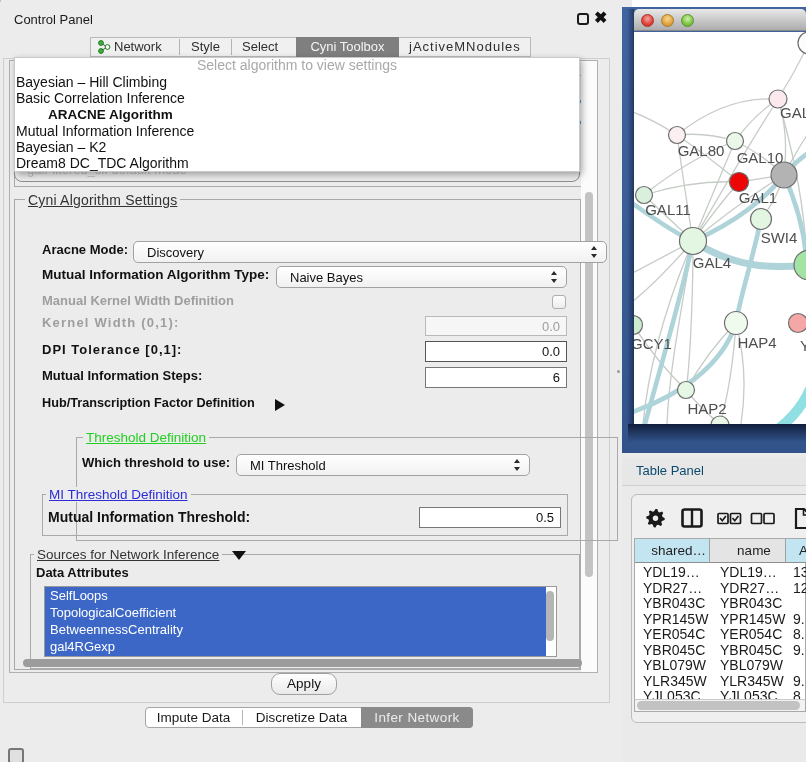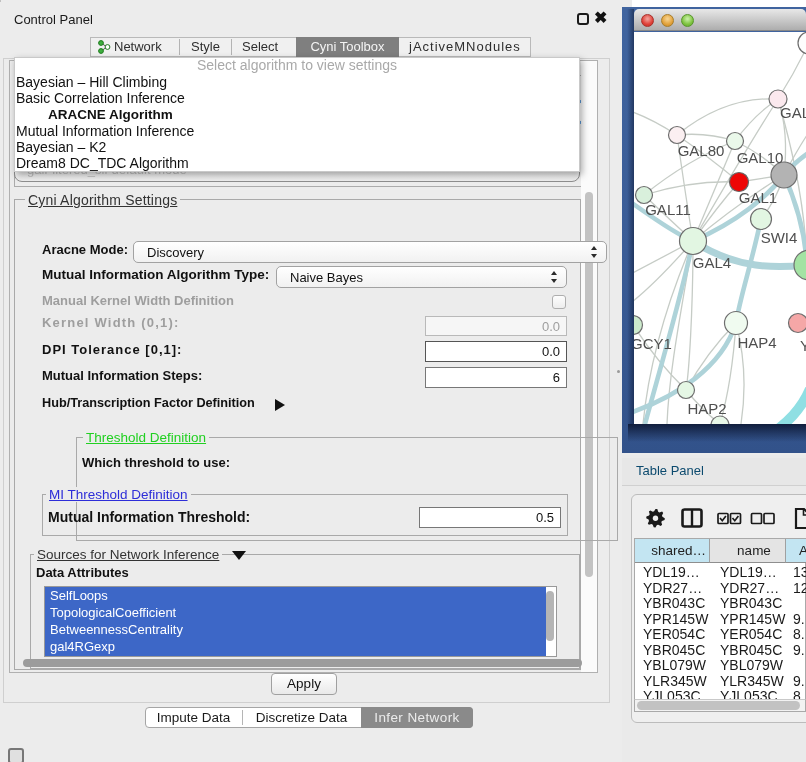--- a/index.html
+++ b/index.html
@@ -82,38 +82,42 @@
 <div class="lbl" style="left:42px;top:368px;">Mutual Information Steps:</div>
 <div class="field" style="left:425px;top:367px;width:142px;height:21px;">6</div>
 
 <div class="lbl" style="left:42px;top:396px;font-size:12.7px;">Hub/Transcription Factor Definition</div>
 <div class="abs" style="left:275px;top:399px;width:0;height:0;border-top:6.5px solid transparent;border-bottom:6.5px solid transparent;border-left:10px solid #111;"></div>
 
 <div class="group" style="left:32px;top:437px;width:542px;height:104px;margin-left:44px;">
   <span class="legend" style="color:#21d021;">Threshold Definition</span>
 </div>
 <div class="lbl" style="left:82px;top:455px;">Which threshold to use:</div>
+<div class="combo" style="left:236px;top:454px;width:294px;height:22px;">
+      <span class="txt">MI Threshold</span>
+      <span class="spin"></span>
+    </div>
 <div class="group" style="left:42px;top:494px;width:526px;height:42px;">
   <span class="legend" style="color:#2d2dd8;left:3px;">MI Threshold Definition</span>
 </div>
 <div class="lbl" style="left:48px;top:509px;font-size:14px;">Mutual Information Threshold:</div>
 <div class="field" style="left:419px;top:507px;width:142px;height:21px;">0.5</div>
 
 <div class="group" style="left:30px;top:554px;width:550px;height:115px;">
   <span class="legend" style="left:3px;">Sources for Network Inference</span>
 </div>
 <div class="abs" style="left:232px;top:551px;width:0;height:0;border-left:7px solid transparent;border-right:7px solid transparent;border-top:9px solid #111;"></div>
 <div class="lbl" style="left:36px;top:565px;">Data Attributes</div>
 <div class="abs" style="left:44px;top:586px;width:513px;height:71px;background:#fff;border:1px solid #999;"></div>
 <div class="abs" style="left:45px;top:587px;width:501px;height:69px;background:#3d67c7;color:#fff;font-size:13px;line-height:17px;padding:0 0 0 5px;">SelfLoops<br>TopologicalCoefficient<br>BetweennessCentrality<br>gal4RGexp</div>
 <div class="abs" style="left:546px;top:591px;width:8px;height:50px;background:#b5b5b5;border-radius:4px;"></div>
 
 <div class="abs" style="left:23px;top:659px;width:559px;height:8px;background:#9c9c9c;border-radius:4px;"></div>
 
-<div class="abs" style="left:271px;top:673px;width:66px;height:22px;background:linear-gradient(#ffffff,#e9e9e9);border:1px solid #a0a0a0;border-radius:4px;text-align:center;line-height:20px;font-size:13.5px;color:#111;">Apply</div>
+<div class="abs" style="left:271px;top:673px;width:66px;height:22px;background:linear-gradient(#ffffff,#e9e9e9);border:1px solid #a0a0a0;border-radius:9px;text-align:center;line-height:20px;font-size:13.5px;color:#111;">Apply</div>
 
 <div class="abs" style="left:145px;top:707px;width:328px;height:21px;background:#fff;border:1px solid #a5a5a5;border-radius:4px;"></div>
 <div class="abs" style="left:145px;top:707px;width:97px;height:21px;text-align:center;line-height:21px;font-size:13.5px;color:#1a1a1a;">Impute Data</div>
 <div class="abs" style="left:242px;top:710px;width:1px;height:15px;background:#b5b5b5;"></div>
 <div class="abs" style="left:242px;top:707px;width:119px;height:21px;text-align:center;line-height:21px;font-size:13.5px;color:#1a1a1a;">Discretize Data</div>
 <div class="abs" style="left:361px;top:707px;width:112px;height:21px;text-align:center;line-height:21px;font-size:13.5px;letter-spacing:0.4px;background:#8a8a8a;color:#ececec;border-radius:0 4px 4px 0;">Infer Network</div>
 
 <div class="abs" style="left:8px;top:748px;width:16px;height:16px;border:2px solid #777;border-radius:3px;background:#e0e0e0;"></div>
 
 <div class="abs" style="left:14px;top:57px;width:566px;height:115px;background:#fff;border:1px solid #c9c9c9;box-shadow:2px 3px 7px rgba(0,0,0,0.35);font-size:13px;color:#111;">

